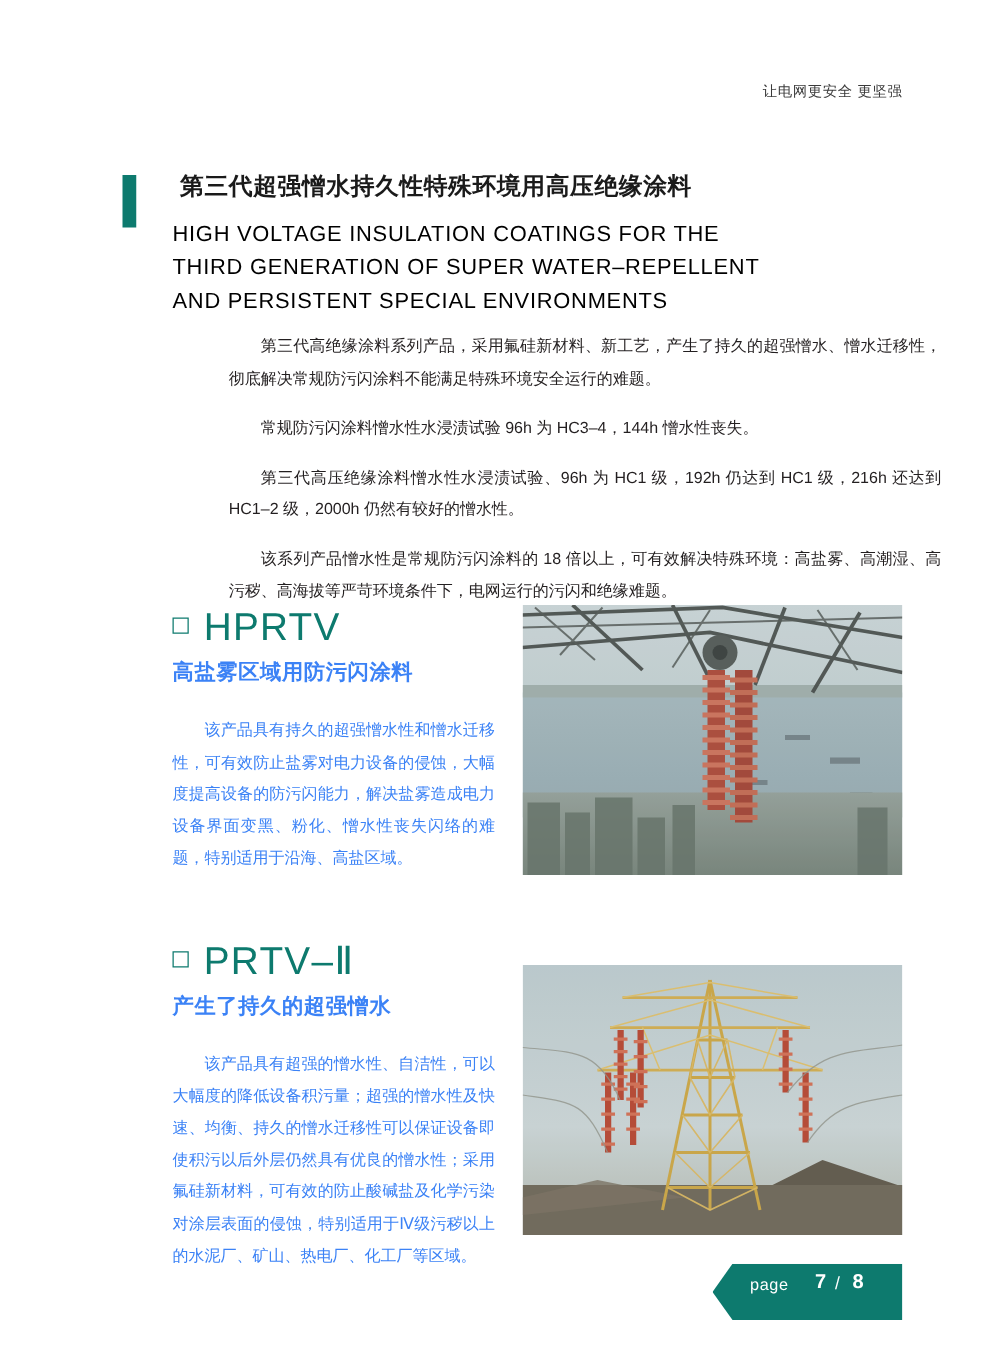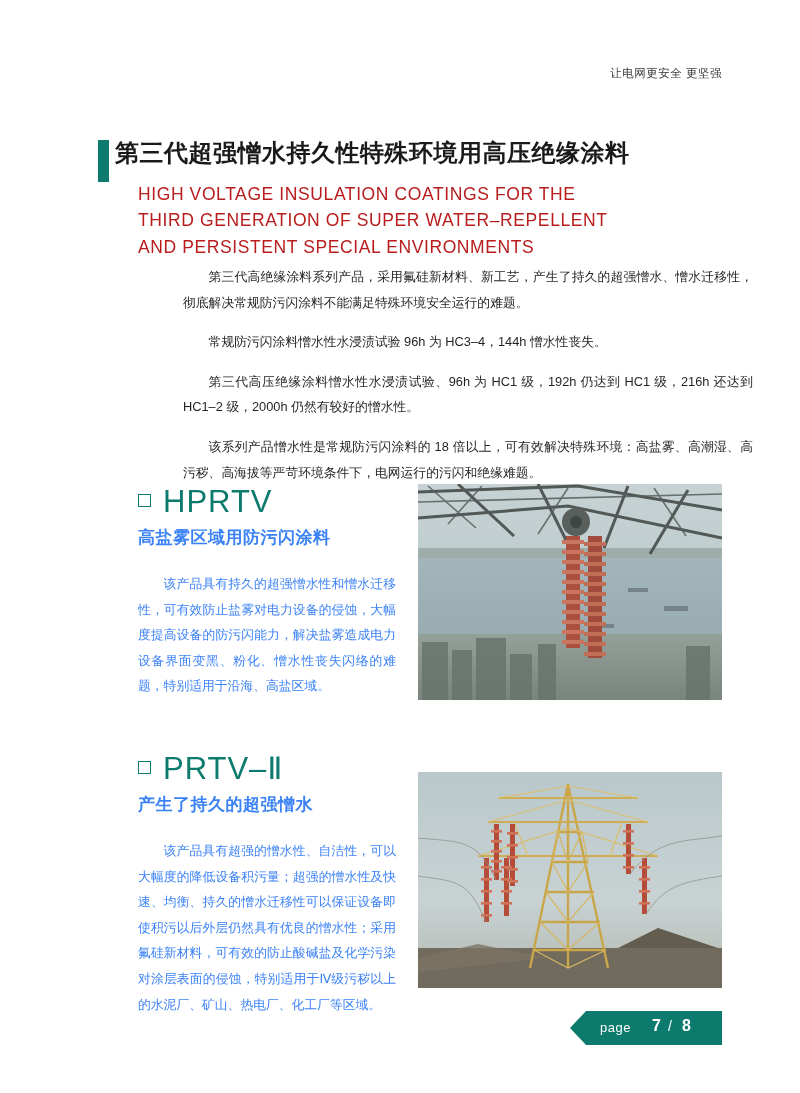--- a/index.html
+++ b/index.html
@@ -44,32 +44,32 @@
   }
   .title-bar {
     position: absolute;
     left: 0;
     top: 4px;
     width: 11px;
     height: 42px;
     background: #0d7a6e;
   }
   .title-cn {
-    margin-left: 17px;
-    font-size: 24px;
+    margin-left: 46px;
+    font-size: 19px;
     font-weight: bold;
     color: #1a1a1a;
     letter-spacing: 0.5px;
     line-height: 1.45;
   }
   .title-en {
     margin-left: 40px;
     margin-top: 10px;
     font-size: 17.5px;
-    color: #b91c1c;
+    color: #000000;
     line-height: 1.52;
     letter-spacing: 0.6px;
     text-transform: uppercase;
   }
 
   
   .intro {
     position: absolute;
     top: 264px;
     left: 138px;
@@ -152,21 +152,21 @@
     width: 304px;
     height: 216px;
   }
 
   
   .page-tag {
     position: absolute;
     top: 1011px;
     left: 570px;
     width: 152px;
-    height: 34px;
+    height: 45px;
   }
   .page-tag .tag-shape {
     position: absolute;
     inset: 0;
     background: #0d7a6e;
     clip-path: polygon(16px 0, 100% 0, 100% 100%, 16px 100%, 0 50%);
   }
   .page-tag .tag-label {
     position: absolute;
     left: 30px;

